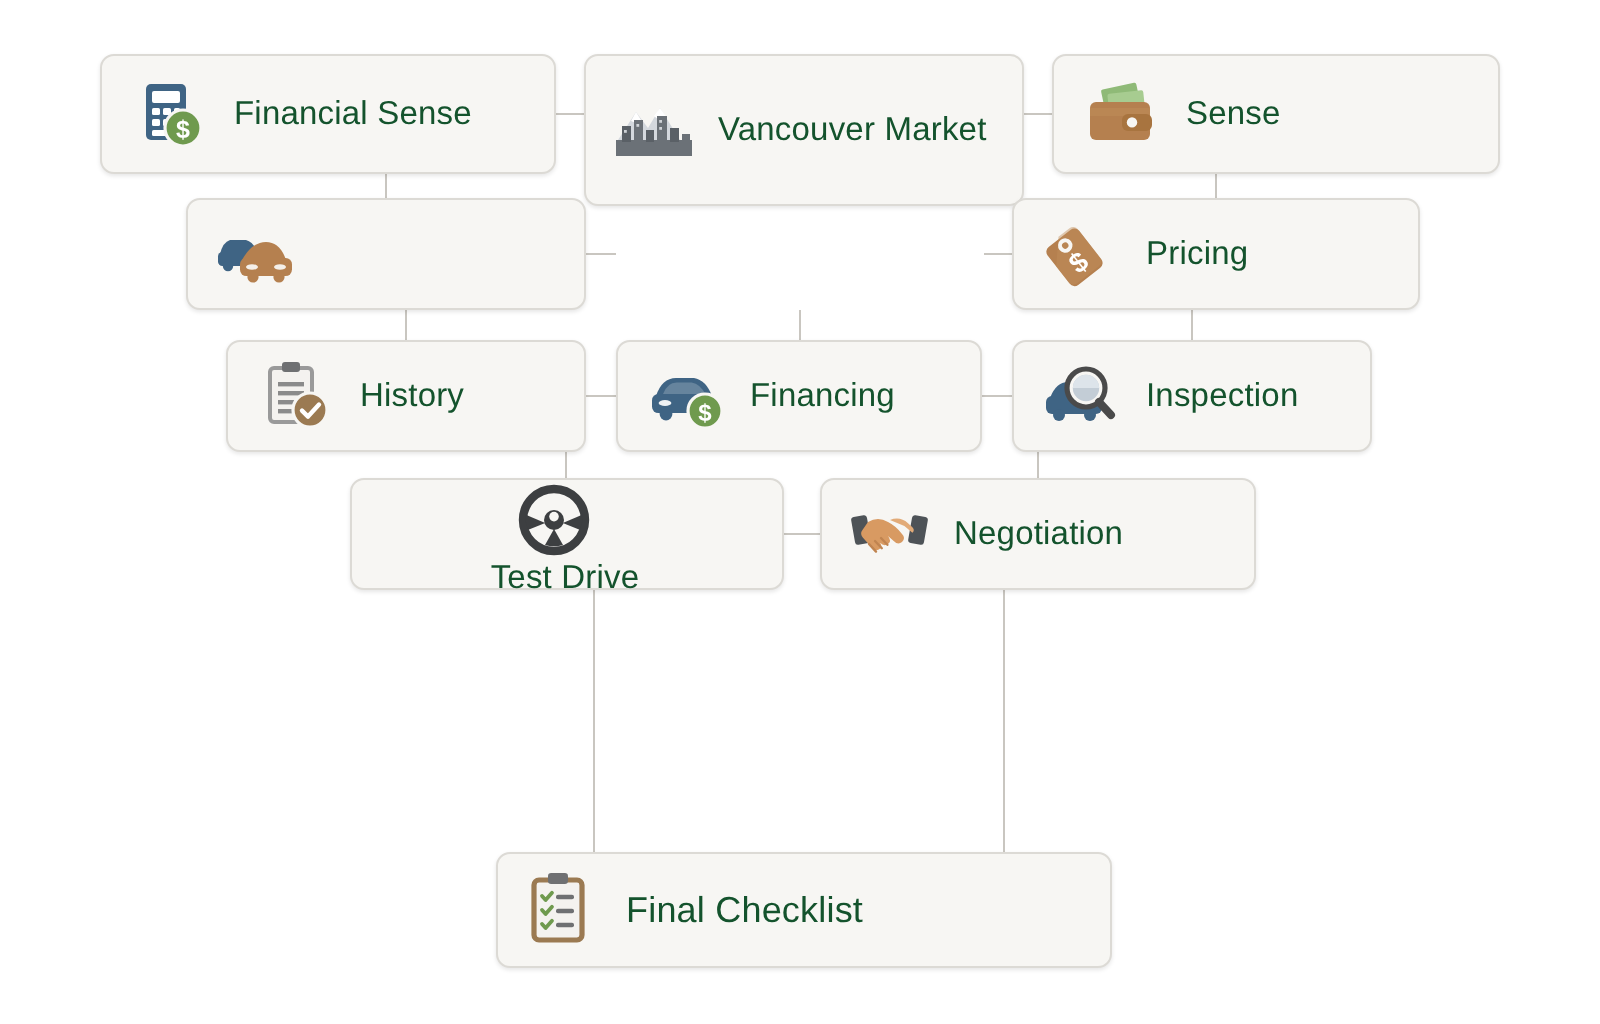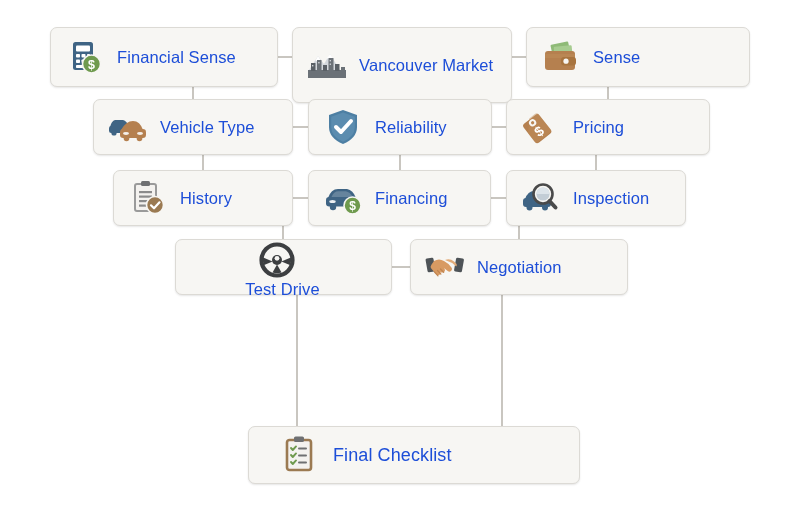--- a/index.html
+++ b/index.html
@@ -27,21 +27,21 @@
     z-index:2;
   }
   .node .ico{
     flex:0 0 auto;
     width:40px;height:40px;
     margin-right:12px;
     display:flex;align-items:center;justify-content:center;
   }
   .node .lbl{
     font-size:16.5px;
-    color:#1d4ed8;
+    color:#14532d;
     white-space:nowrap;
     letter-spacing:0.1px;
   }
   svg{display:block;overflow:visible;}
 </style>
 </head>
 <body>
 
 <div id="stage">
 
@@ -137,33 +137,22 @@
         <circle cx="7" cy="22" r="2.6" fill="#3f6484"></circle>
         <circle cx="18" cy="22" r="2.6" fill="#3f6484"></circle>
         <path d="M14 19 q5-9 12-9 q7 0 10 9 z" fill="#b5804f"></path>
         <rect x="13" y="18" width="26" height="9" rx="3.2" fill="#b5804f"></rect>
         <ellipse cx="19" cy="22.5" rx="3" ry="1.4" fill="#f4efe9"></ellipse>
         <ellipse cx="33" cy="22.5" rx="3" ry="1.4" fill="#f4efe9"></ellipse>
         <circle cx="19.5" cy="27.5" r="2.8" fill="#b5804f"></circle>
         <circle cx="32.5" cy="27.5" r="2.8" fill="#b5804f"></circle>
       </svg>
     </span>
-    <span class="lbl">Vehicle Type</span>
-  </div>
-
-  <div class="node" style="left:308px;top:99px;width:184px;height:56px;">
-    <span class="ico">
-      <svg width="34" height="38" viewBox="0 0 34 38">
-        <path d="M17 2 L31 7 v12 q0 11-14 17 Q3 30 3 19 V7 Z" fill="#4d7fa3"></path>
-        <path d="M17 4.5 L28.8 8.7 v10.5 q0 9.2-11.8 14.6 Q5.2 28.4 5.2 19.2 V8.7 Z" fill="#5b8caf"></path>
-        <path d="M10 19 l5 5 l10 -11" stroke="#ffffff" stroke-width="4" fill="none" stroke-linecap="round" stroke-linejoin="round"></path>
-      </svg>
-    </span>
-    <span class="lbl">Reliability</span>
-  </div>
+  </div>
+
 
   <div class="node" style="left:506px;top:99px;width:204px;height:56px;">
     <span class="ico">
       <svg width="38" height="38" viewBox="0 0 38 38">
         <g transform="rotate(-38 19 19)">
           <path d="M8 6 h14 a3 3 0 0 1 3 3 v18 a3 3 0 0 1 -3 3 h-14 a3 3 0 0 1 -3 -3 v-18 a3 3 0 0 1 3 -3 z" fill="#b5804f"></path>
           <path d="M5 16 l10 -11 h7 a3 3 0 0 1 3 3 v18 a3 3 0 0 1 -3 3 h-14 a3 3 0 0 1 -3 -3 z" fill="#c08d5a" opacity="0.45"></path>
           <circle cx="15" cy="10.5" r="2.6" fill="none" stroke="#f7f6f3" stroke-width="2"></circle>
           <text x="15" y="26" font-family="'Liberation Sans',sans-serif" font-size="14" font-weight="bold" fill="#ffffff" text-anchor="middle">$</text>
         </g>
@@ -241,21 +230,21 @@
         <rect x="1.5" y="6" width="8" height="14" rx="1.5" fill="#4e5357" transform="rotate(-10 5.5 13)"></rect>
         <rect x="30" y="6" width="8" height="14" rx="1.5" fill="#4e5357" transform="rotate(10 34 13)"></rect>
         <path d="M9 9 q5-3 10 0 q4 2 7 6 q2 2 0 4 q-2 1.6-4 -0.4 l-3-2.6 q2 2.6 0 4 q-2 1.4-4-0.6 q1.6 2.2-0.6 3.4 q-2 1-3.6-1 l-4.4-5 q-1.6-2 0-4 z" fill="#d89a62"></path>
         <path d="M20 8 q5-2 9 1.6 l2.2 2 q1.4 1.4 0 2.8 l-4 -3.4 z" fill="#e2ab78"></path>
         <path d="M9.5 20 l3.5 3.8 M12.5 18.5 l3.4 3.6 M15.5 17 l3.2 3.4" stroke="#c08450" stroke-width="1.2" fill="none" stroke-linecap="round"></path>
       </svg>
     </span>
     <span class="lbl">Negotiation</span>
   </div>
 
-  <div class="node" style="left:248px;top:426px;width:332px;height:58px;padding-left:32px;">
+  <div class="node" style="left:248px;top:426px;width:308px;height:58px;padding-left:12px;">
     <span class="ico">
       <svg width="36" height="40" viewBox="0 0 36 40">
         <rect x="4" y="5" width="24" height="30" rx="2.5" fill="#f4f2ef" stroke="#9b7a52" stroke-width="2.6"></rect>
         <rect x="11" y="1.5" width="10" height="5.5" rx="1.6" fill="#6f7072"></rect>
         <path d="M8 13 l1.8 2 l3.2 -3.6" stroke="#6f9a4e" stroke-width="1.9" fill="none" stroke-linecap="round" stroke-linejoin="round"></path>
         <path d="M8 20 l1.8 2 l3.2 -3.6" stroke="#6f9a4e" stroke-width="1.9" fill="none" stroke-linecap="round" stroke-linejoin="round"></path>
         <path d="M8 27 l1.8 2 l3.2 -3.6" stroke="#6f9a4e" stroke-width="1.9" fill="none" stroke-linecap="round" stroke-linejoin="round"></path>
         <rect x="15" y="12.4" width="9" height="2.2" rx="1" fill="#6f7072"></rect>
         <rect x="15" y="19.4" width="9" height="2.2" rx="1" fill="#6f7072"></rect>
         <rect x="15" y="26.4" width="9" height="2.2" rx="1" fill="#6f7072"></rect>

